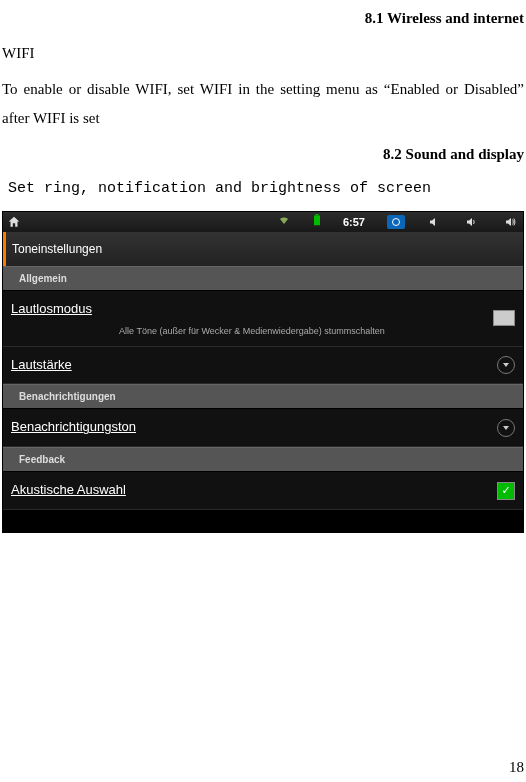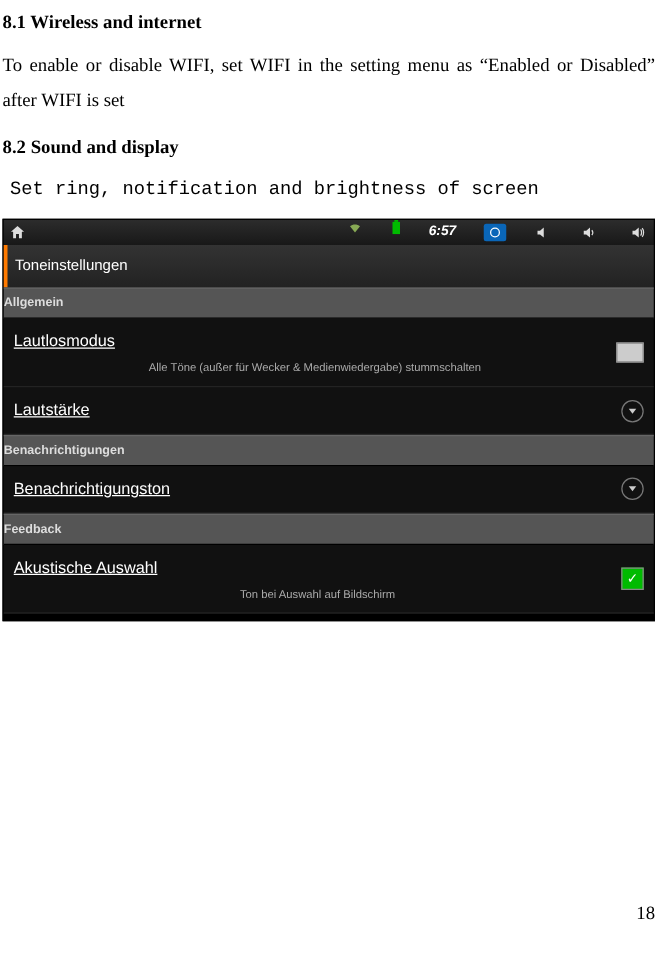--- a/index.html
+++ b/index.html
@@ -11,20 +11,21 @@
     color: #000;
   }
   .page {
     padding: 4px 2px 0 2px;
     line-height: 1.9;
   }
   .sect-heading {
     font-weight: bold;
     font-size: 15px;
     margin: 0 0 6px 0;
+    text-align: right;
   }
   .para {
     font-size: 15px;
     margin: 0 0 8px 0;
     text-align: justify;
   }
   .indent {
     text-indent: 6px;
     font-family: Liberation Mono, monospace;
   }
@@ -40,21 +41,20 @@
   }
   .statusbar {
     height: 20px;
     background: linear-gradient(#2c2c2c, #181818);
     display: flex;
     align-items: center;
     padding: 0 4px;
     gap: 22px;
     color: #eee;
     font-size: 10px;
-    font-style: italic;
   }
   .statusbar .spacer { flex: 1; }
   .home-icon {
     width: 14px; height: 14px;
     display:inline-flex;align-items:center;justify-content:center;
   }
   .time { font-weight: bold; color:#fff; font-size:11px; }
   .capture-btn {
     width: 18px; height: 14px;
     background: #0a66b8;
@@ -77,21 +77,21 @@
   .titlebar .orange-accent{
     width:3px;height:100%;
     background:#ff7a00;
     margin-left:-8px;margin-right:6px;
   }
   .cat-header {
     background:#555;
     color:#ddd;
     font-size:10px;
     font-weight:bold;
-    padding:2px 0;
+    padding:2px 16px;
     border-top:1px solid #666;
     border-bottom:1px solid #000;
   }
   .row {
     background:#111;
     border-bottom:1px solid #2a2a2a;
     padding:6px 8px;
     display:flex;align-items:center;
     color:#fff;
   }
@@ -119,20 +119,21 @@
   .pagenum{
     text-align:right;font-size:15px;margin-top:220px;
     font-family:"Times New Roman",serif;
   }
 </style>
 </head>
 <body>
 
 <div class="page">
   <div class="sect-heading">8.1 Wireless and internet</div>
+  <div class="para">WIFI</div>
   <div class="para">To enable or disable WIFI, set WIFI in the setting menu as “Enabled or Disabled” after WIFI is set</div>
   <div class="sect-heading">8.2 Sound and display</div>
   <div class="para indent">Set ring, notification and brightness of screen</div>
 
   <div class="shot">
     <div class="shotcol">
 
       <div class="statusbar">
         <span class="home-icon">
           <svg viewBox="0 0 24 24" width="14" height="14">
@@ -203,21 +204,20 @@
           <div class="title">Benachrichtigungston</div>
         </div>
         <div class="chevron-circ"></div>
       </div>
 
       <div class="cat-header">Feedback</div>
 
       <div class="row">
         <div class="txt">
           <div class="title">Akustische Auswahl</div>
-          <div class="sub">Ton bei Auswahl auf Bildschirm</div>
         </div>
         <div class="check-box on"></div>
       </div>
 
       <div class="blackfill"></div>
     </div>
   </div>
 
   <div class="pagenum">18</div>
 </div>

